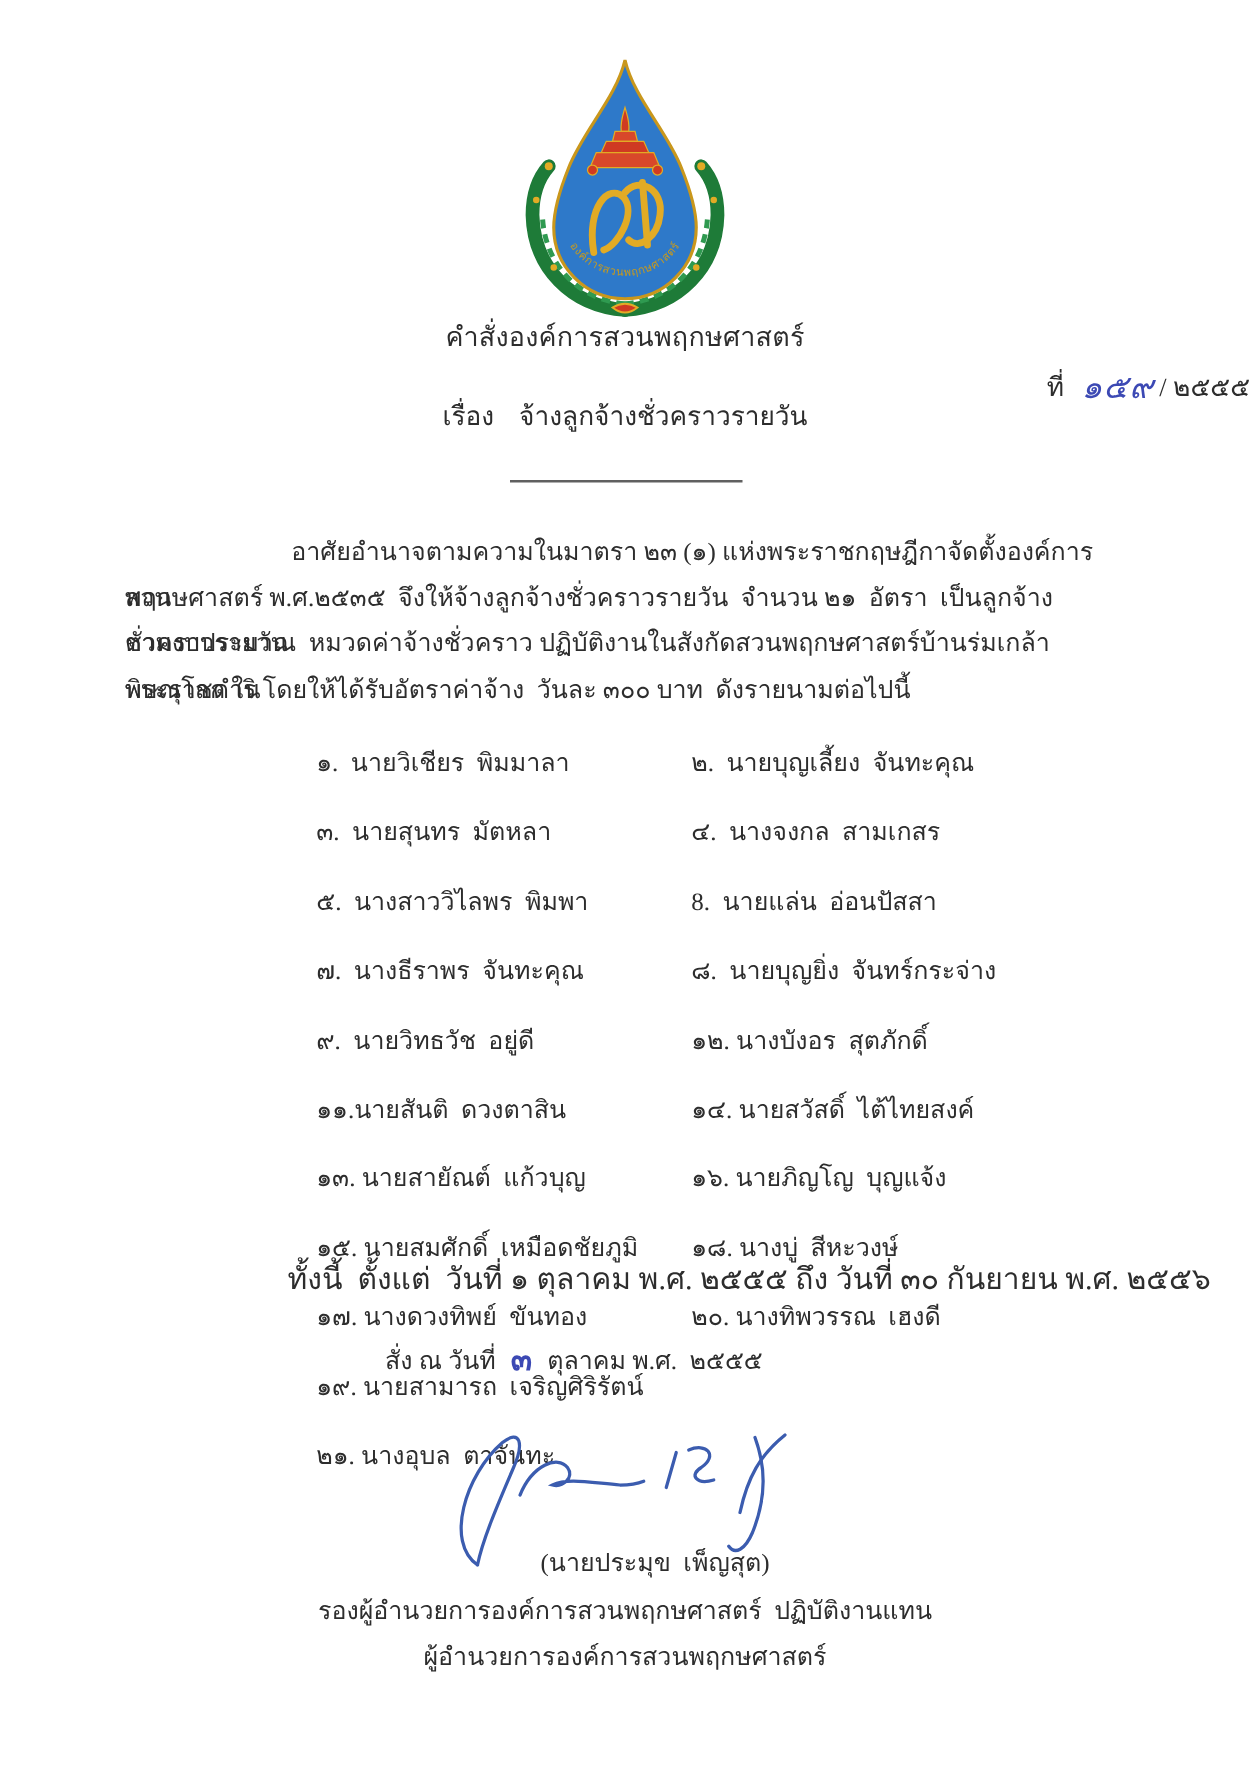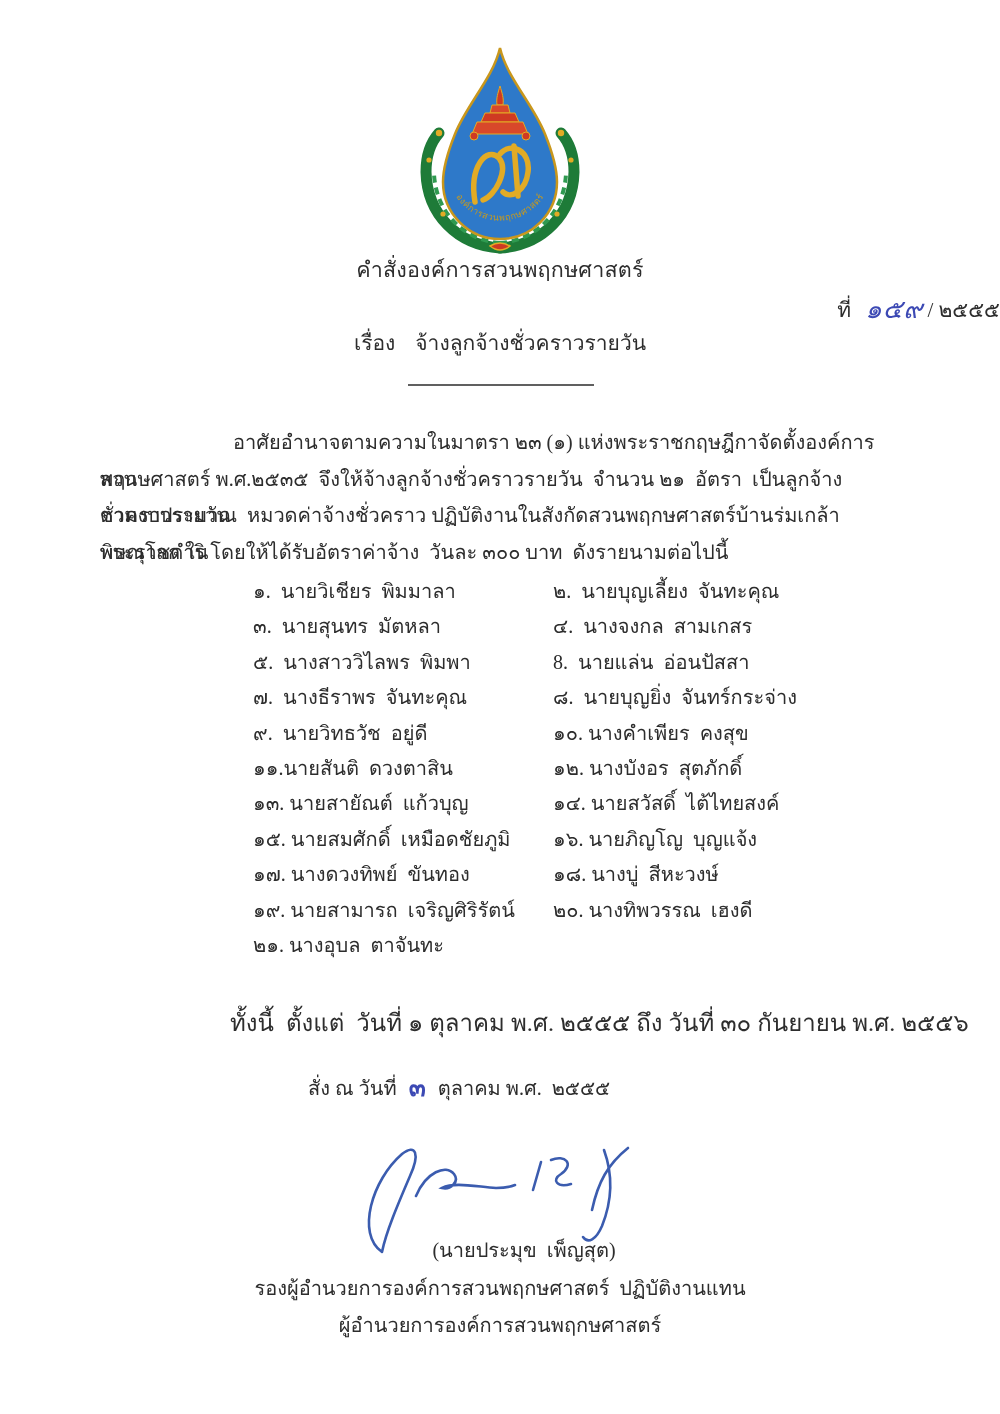--- a/index.html
+++ b/index.html
@@ -10,32 +10,32 @@
   .abs{position:absolute;}
   .centered{left:0;right:0;text-align:center;}
   .prewrap{white-space:pre-wrap;}
   
   .doc-title{top:252px;font-size:21.5px;letter-spacing:.2px;}
   .doc-no-line{top:287px;font-size:21px;text-align:right;}
   .doc-no-line .hand{
     color:#3c49b4;font-size:26px;font-style:italic;letter-spacing:1px;
     margin:0 4px 0 14px;position:relative;top:1px;
   }
-  .doc-subject{top:326px;font-size:21px;}
+  .doc-subject{top:316px;font-size:21px;}
   .doc-subject .lbl{margin-right:20px;}
   .divider{top:384px;left:408px;width:186px;height:2px;background:#606060;}
   
   .body-block{left:100px;top:424px;width:810px;font-size:20px;}
   .body-line{height:36.5px;line-height:36.5px;}
   .body-line.first{text-indent:133px;}
   
   .roster-col{top:574px;font-size:20px;}
   .roster-col.left{left:253px;}
   .roster-col.right{left:553px;}
-  .roster-item{height:35.4px;line-height:35.4px;}
+  .roster-item{height:35.4px;line-height:35.4px;margin-top:20px;}
   
   .effective-line{left:230px;top:1003px;font-size:24px;}
   .order-line{left:308px;top:1066px;font-size:20px;}
   .order-line .hand{
     color:#3c49b4;font-size:25px;font-weight:bold;margin:0 12px;position:relative;top:1px;
   }
   .signer-name{top:1234px;font-size:20px;padding-left:48px;}
   .signer-title-1{top:1272px;font-size:20px;}
   .signer-title-2{top:1309px;font-size:20px;}
   .sig-wrap{left:352px;top:1138px;width:300px;height:120px;}
@@ -121,21 +121,20 @@
     <div class="roster-item prewrap">๑๕. นายสมศักดิ์  เหมือดชัยภูมิ</div>
     <div class="roster-item prewrap">๑๗. นางดวงทิพย์  ขันทอง</div>
     <div class="roster-item prewrap">๑๙. นายสามารถ  เจริญศิริรัตน์</div>
     <div class="roster-item prewrap">๒๑. นางอุบล  ตาจันทะ</div>
   </div>
   <div class="abs roster-col right">
     <div class="roster-item prewrap">๒.  นายบุญเลี้ยง  จันทะคุณ</div>
     <div class="roster-item prewrap">๔.  นางจงกล  สามเกสร</div>
     <div class="roster-item prewrap">8.  นายแล่น  อ่อนปัสสา</div>
     <div class="roster-item prewrap">๘.  นายบุญยิ่ง  จันทร์กระจ่าง</div>
-    <div class="roster-item prewrap">๑๐. นางคำเพียร  คงสุข</div>
     <div class="roster-item prewrap">๑๒. นางบังอร  สุตภักดิ์</div>
     <div class="roster-item prewrap">๑๔. นายสวัสดิ์  ไต้ไทยสงค์</div>
     <div class="roster-item prewrap">๑๖. นายภิญโญ  บุญแจ้ง</div>
     <div class="roster-item prewrap">๑๘. นางบู่  สีหะวงษ์</div>
     <div class="roster-item prewrap">๒๐. นางทิพวรรณ  เฮงดี</div>
   </div>
 
   <div class="abs effective-line prewrap">ทั้งนี้  ตั้งแต่  วันที่ ๑ ตุลาคม พ.ศ. ๒๕๕๕ ถึง วันที่ ๓๐ กันยายน พ.ศ. ๒๕๕๖</div>
 
   <div class="abs order-line">

